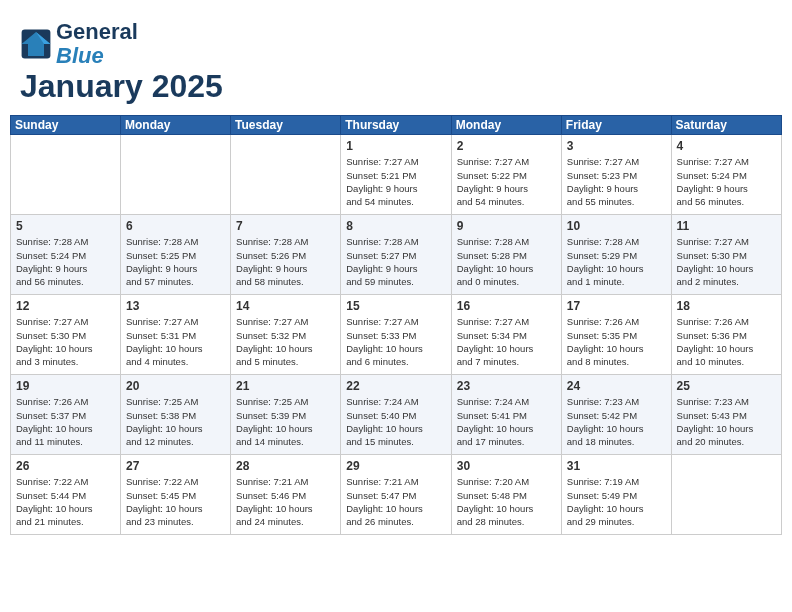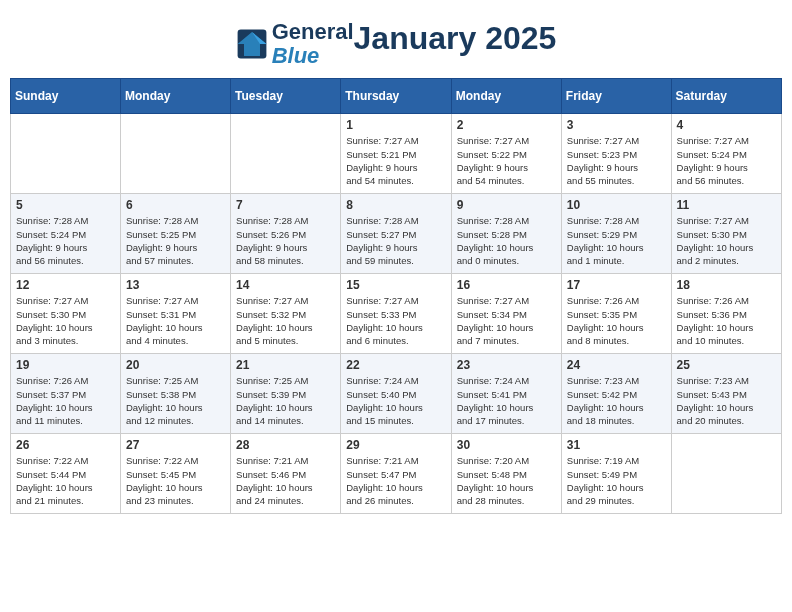--- a/index.html
+++ b/index.html
@@ -5,23 +5,24 @@
     * { box-sizing: border-box; margin: 0; padding: 0; }
     body {
       font-family: Arial, sans-serif;
       background: #fff;
       width: 792px;
       min-height: 612px;
       padding: 10px;
     }
     .header-area {
       display: flex;
-      justify-content: center;
+      justify-content: flex-start;
       align-items: flex-start;
       padding: 10px 10px 5px 10px;
+      flex-direction: column;
     }
     .logo {
       display: flex;
       align-items: center;
     }
     .logo-text {
       font-size: 22px;
       font-weight: bold;
       color: #1a3a5c;
       line-height: 1.1;
@@ -50,21 +51,21 @@
     .calendar-table {
       width: 100%;
       border-collapse: collapse;
       margin-top: 5px;
     }
     .calendar-table th {
       background-color: #2962a6;
       color: #fff;
       font-size: 12px;
       font-weight: bold;
-      padding: 10px 4px;
+      padding: 2px 4px;
       text-align: left;
       border: 1px solid #1a4a8a;
     }
     .calendar-table td {
       border: 1px solid #ccc;
       vertical-align: top;
       padding: 4px 5px;
       font-size: 10px;
       color: #333;
       width: 113px;

